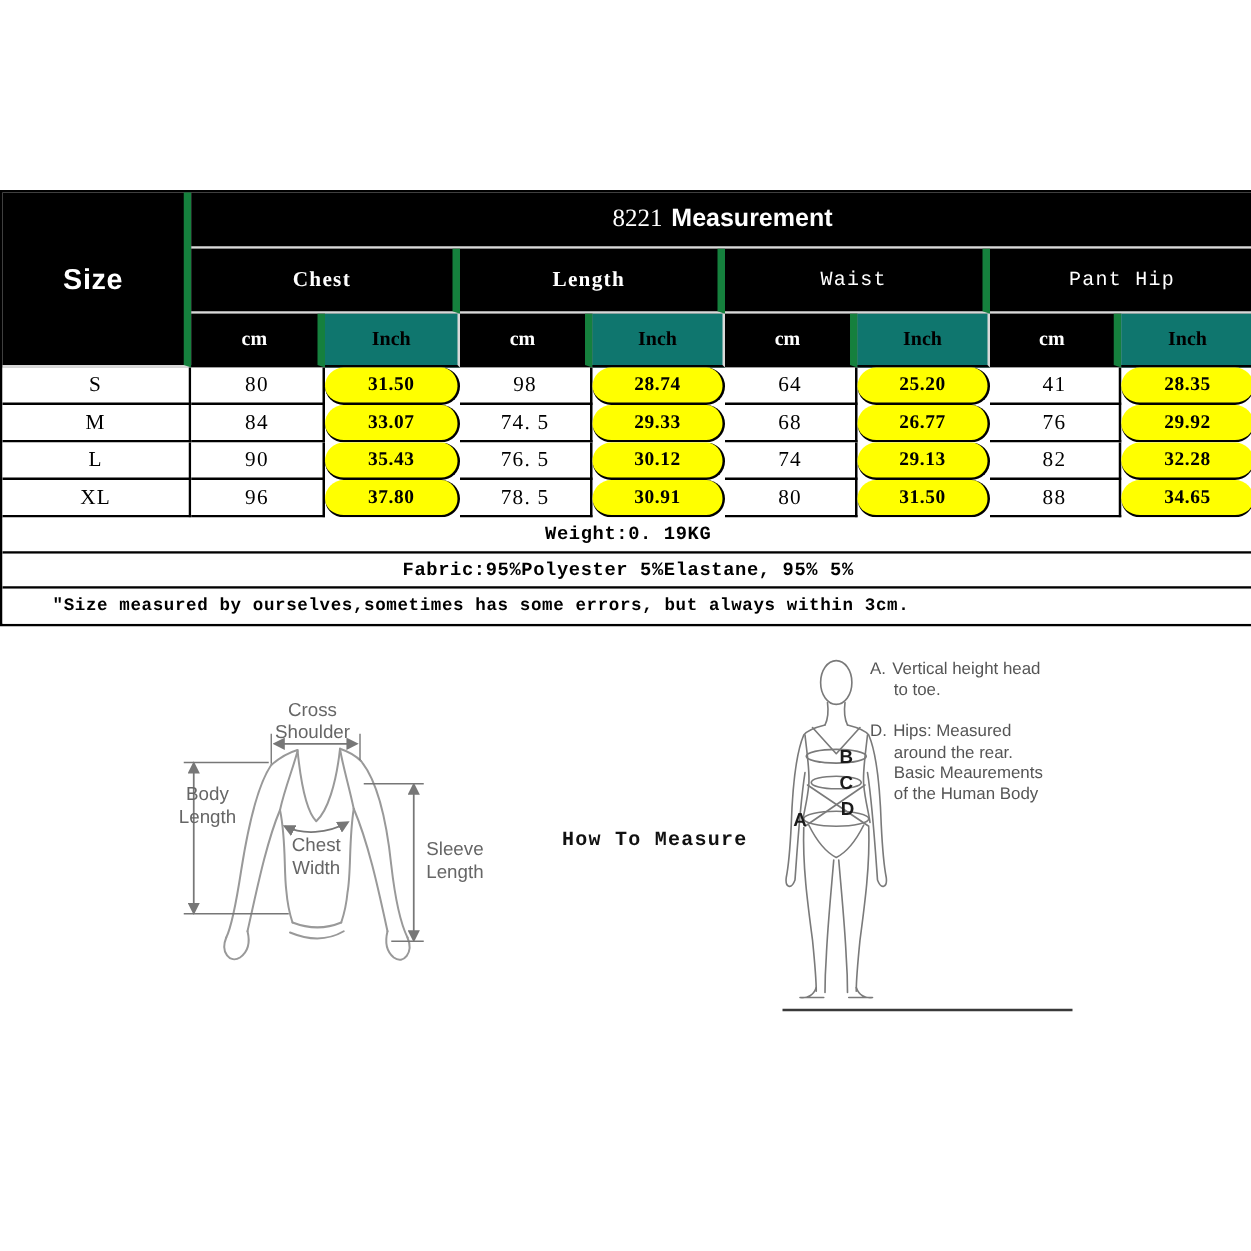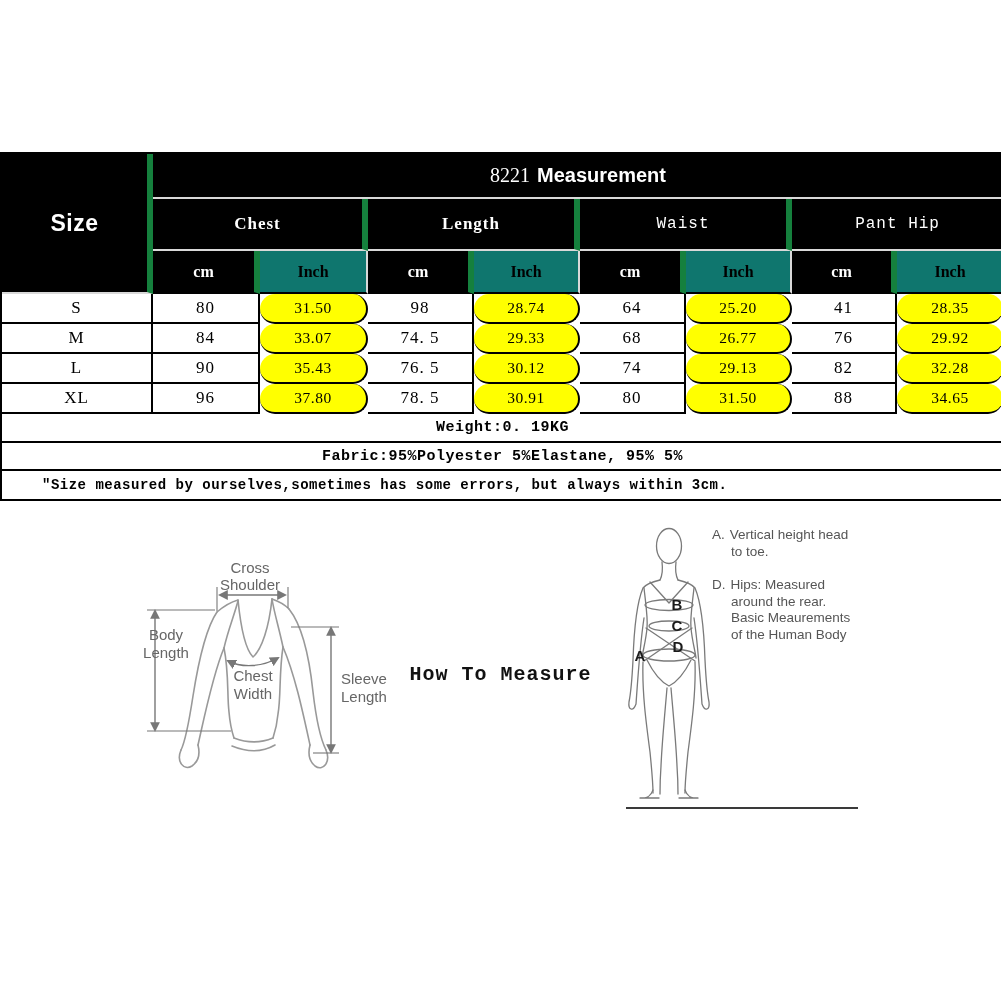--- a/index.html
+++ b/index.html
@@ -21,41 +21,41 @@
   td.group-serif{font-family:"Liberation Serif",serif;font-weight:bold;font-size:17px;letter-spacing:1px;}
   td.group-mono{font-family:"Liberation Mono",monospace;font-size:16px;letter-spacing:1px;}
   td.unit-cm{font-family:"Liberation Serif",serif;font-weight:bold;font-size:16px;border-bottom:2px solid #000;}
   td.unit-inch{background:#0f766e;color:#000;font-family:"Liberation Serif",serif;font-weight:bold;
     font-size:16px;border-right:2px solid #d9d9d9;border-bottom:2px solid #000;}
   td.unit-inch.nor{border-right:none;}
 
   
   td.dcell{background:#fff;color:#000;border-right:2px solid #000;border-bottom:2px solid #000;
     font-family:"Liberation Serif",serif;font-size:17px;letter-spacing:1px;}
-  td.dcell.inch{background:#ffff00;font-weight:normal;font-size:15.5px;letter-spacing:.5px;border-radius:15px;}
+  td.dcell.inch{background:#ffff00;font-weight:bold;font-size:15.5px;letter-spacing:.5px;border-radius:15px;}
   td.dcell.nor{border-right:none;}
 
   
   td.frow{background:#fff;color:#000;border-bottom:2px solid #000;
     font-family:"Liberation Mono",monospace;font-weight:bold;font-size:15px;letter-spacing:.5px;}
   td.frow.note{border-bottom:none;text-align:left;padding-left:40px;font-size:14px;}
 
   
   svg.diagram{position:absolute;left:0;top:510px;}
   .sketch{stroke:#999;stroke-width:1.6;fill:none;stroke-linecap:round;stroke-linejoin:round;}
   .fig{stroke:#7a7a7a;stroke-width:1.3;fill:none;stroke-linecap:round;stroke-linejoin:round;}
   .arrow{stroke:#777;stroke-width:1.4;fill:none;}
   .guide{stroke:#777;stroke-width:1.1;fill:none;}
   text.dlabel{font-family:"Liberation Sans",sans-serif;font-size:15px;fill:#666;}
   text.mark{font-family:"Liberation Sans",sans-serif;font-size:15px;font-weight:bold;fill:#1a1a1a;}
 
-  .how-to{position:absolute;left:403px;top:663px;width:195px;text-align:center;
-    font-family:"Liberation Mono",monospace;font-weight:bold;font-size:20px;letter-spacing:1px;color:#111;}
-
-  .instructions{position:absolute;left:712px;top:527px;width:186px;color:#555;
+  .how-to{position:absolute;left:403px;top:663px;width:195px;text-align:right;
+    font-family:"Liberation Mono",monospace;font-weight:bold;font-size:16px;letter-spacing:1px;color:#111;}
+
+  .instructions{position:absolute;left:696px;top:527px;width:186px;color:#555;
     font-size:13.5px;line-height:16.5px;}
   .instr-item{margin:0 0 17px 0;}
   .instr-line.cont{padding-left:19px;}
   .pfx{margin-right:5px;}
 </style>
 </head>
 <body>
 
 <div class="canvas">
 

